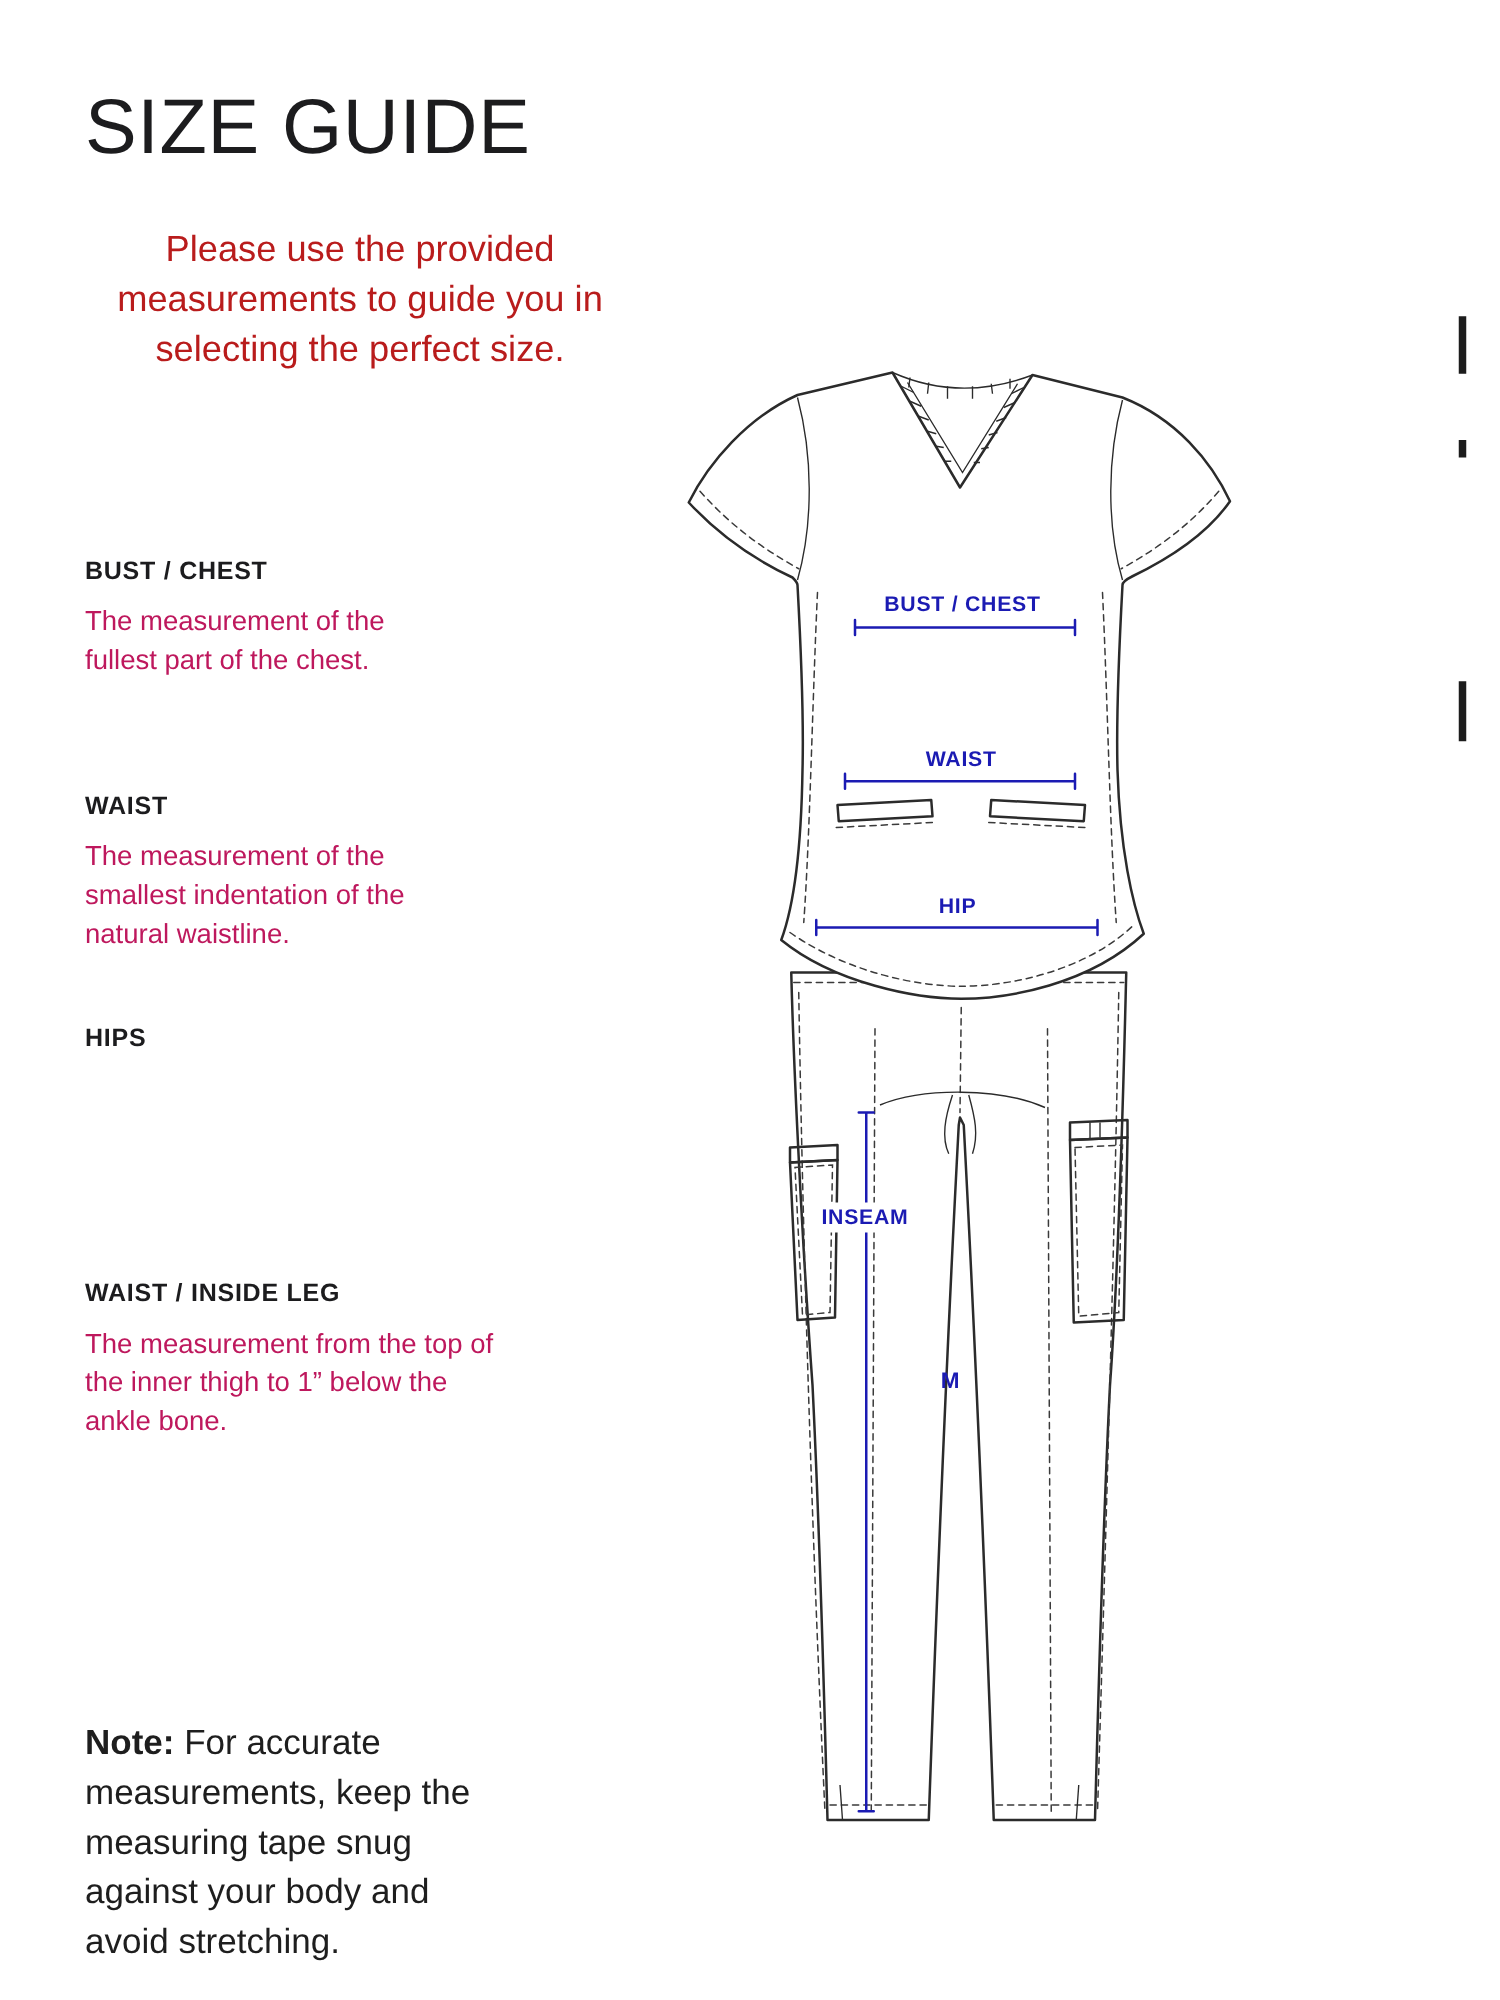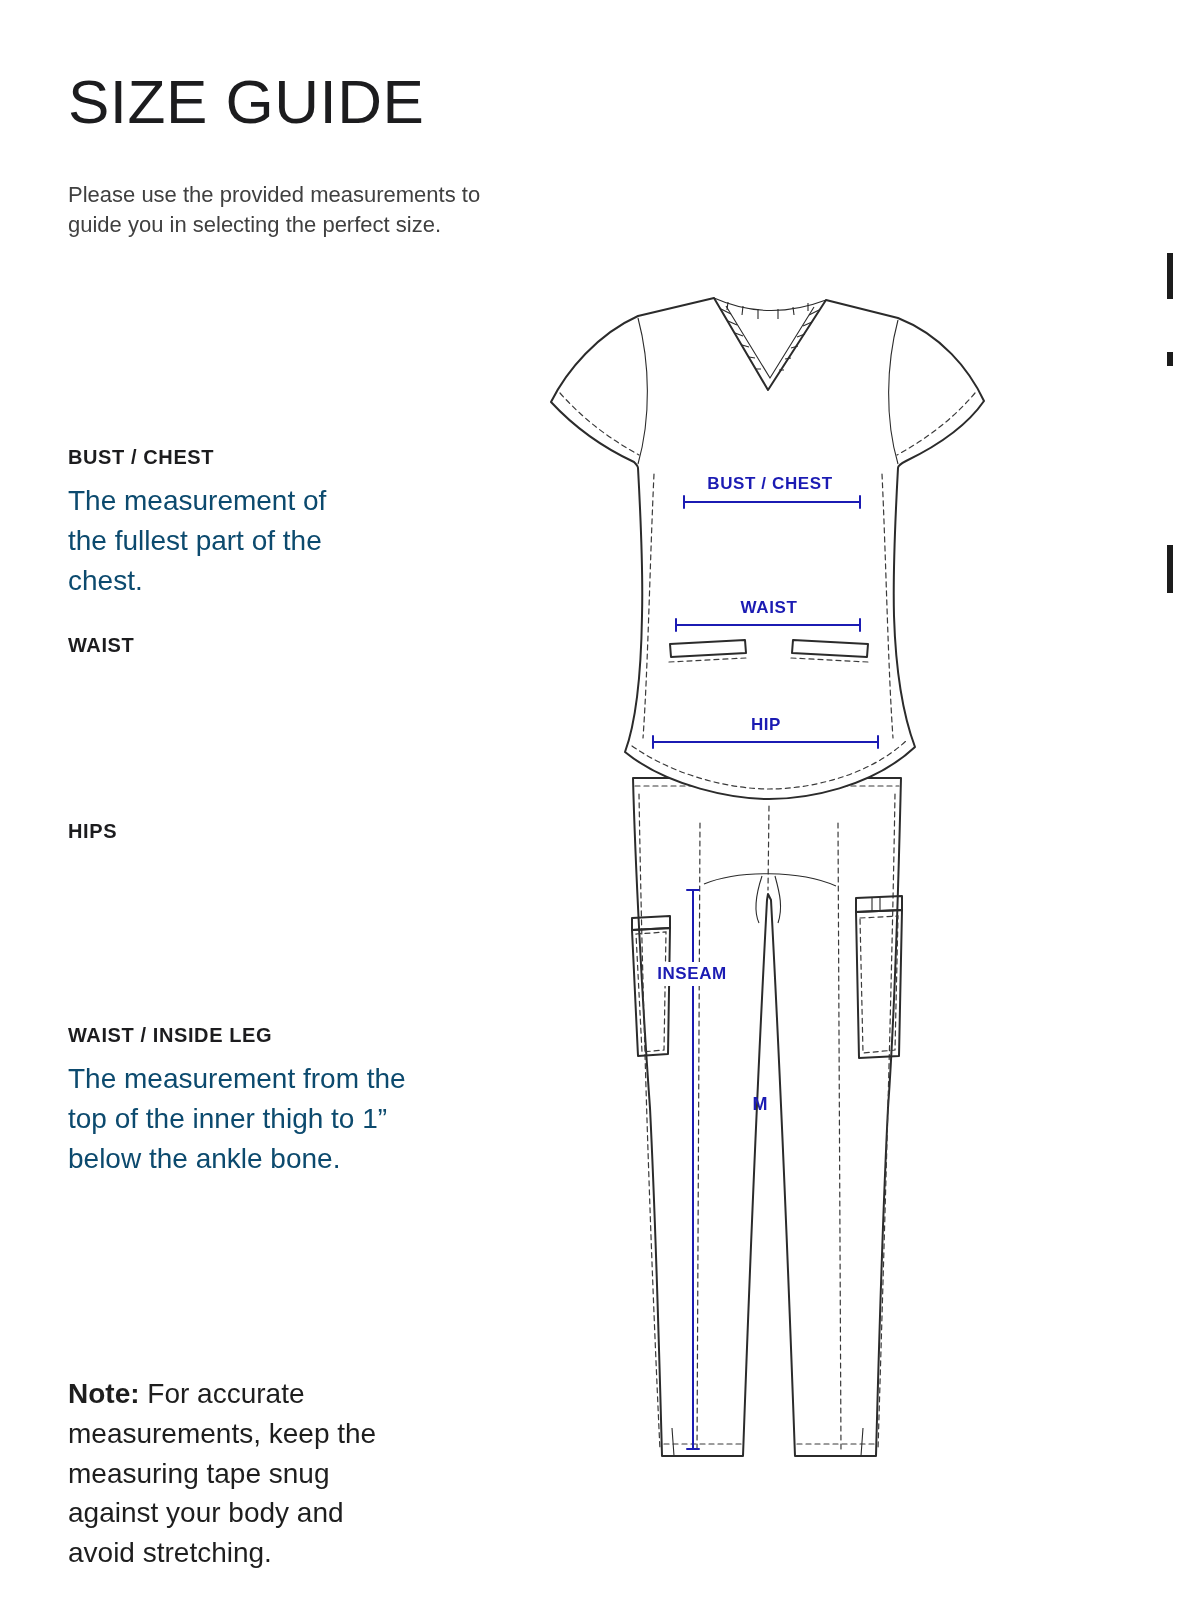--- a/index.html
+++ b/index.html
@@ -6,27 +6,27 @@
   body{
     width:1200px;height:1600px;position:relative;overflow:hidden;
     background:#ffffff;color:#1e1e1e;
     font-family:"Liberation Sans", sans-serif;
   }
   .abs{position:absolute;}
   .title{
     font-size:62px;font-weight:400;letter-spacing:0.5px;margin:0;color:#1c1c1e;
   }
   .intro{
-    font-size:22px;line-height:1.38;margin:0;color:#404040;
+    font-size:29px;line-height:1.38;margin:0;color:#b91c1c;text-align:center;
   }
   .section h2{
     font-size:20px;font-weight:700;letter-spacing:0.6px;margin:0 0 12px 0;color:#1c1c1e;
   }
   .section p{
-    font-size:28px;line-height:1.42;margin:0;color:#0c4a6e;
+    font-size:22px;line-height:1.42;margin:0;color:#be185d;
   }
   .note{
     font-size:28px;line-height:1.42;margin:0;color:#1e1e1e;
   }
   .note strong{font-weight:700;}
   .edge-mark{position:absolute;background:#1c1c1c;width:6px;}
   svg text{
     font-family:"Liberation Sans", sans-serif;
     font-weight:700;
     fill:#1b1bb3;
@@ -48,20 +48,21 @@
 
   <p class="intro abs" style="left:68px;top:180px;max-width:440px">Please use the provided measurements to guide you in selecting the perfect size.</p>
 
   <div class="section abs" style="left:68px;top:446px">
     <h2>BUST / CHEST</h2>
     <p style="max-width:300px">The measurement of the fullest part of the chest.</p>
   </div>
 
   <div class="section abs" style="left:68px;top:634px">
     <h2>WAIST</h2>
+    <p style="max-width:310px">The measurement of the smallest indentation of the natural waistline.</p>
   </div>
 
   <div class="section abs" style="left:68px;top:820px">
     <h2>HIPS</h2>
   </div>
 
   <div class="section abs" style="left:68px;top:1024px">
     <h2>WAIST / INSIDE LEG</h2>
     <p style="max-width:345px">The measurement from the top of the inner thigh to 1” below the ankle bone.</p>
   </div>

